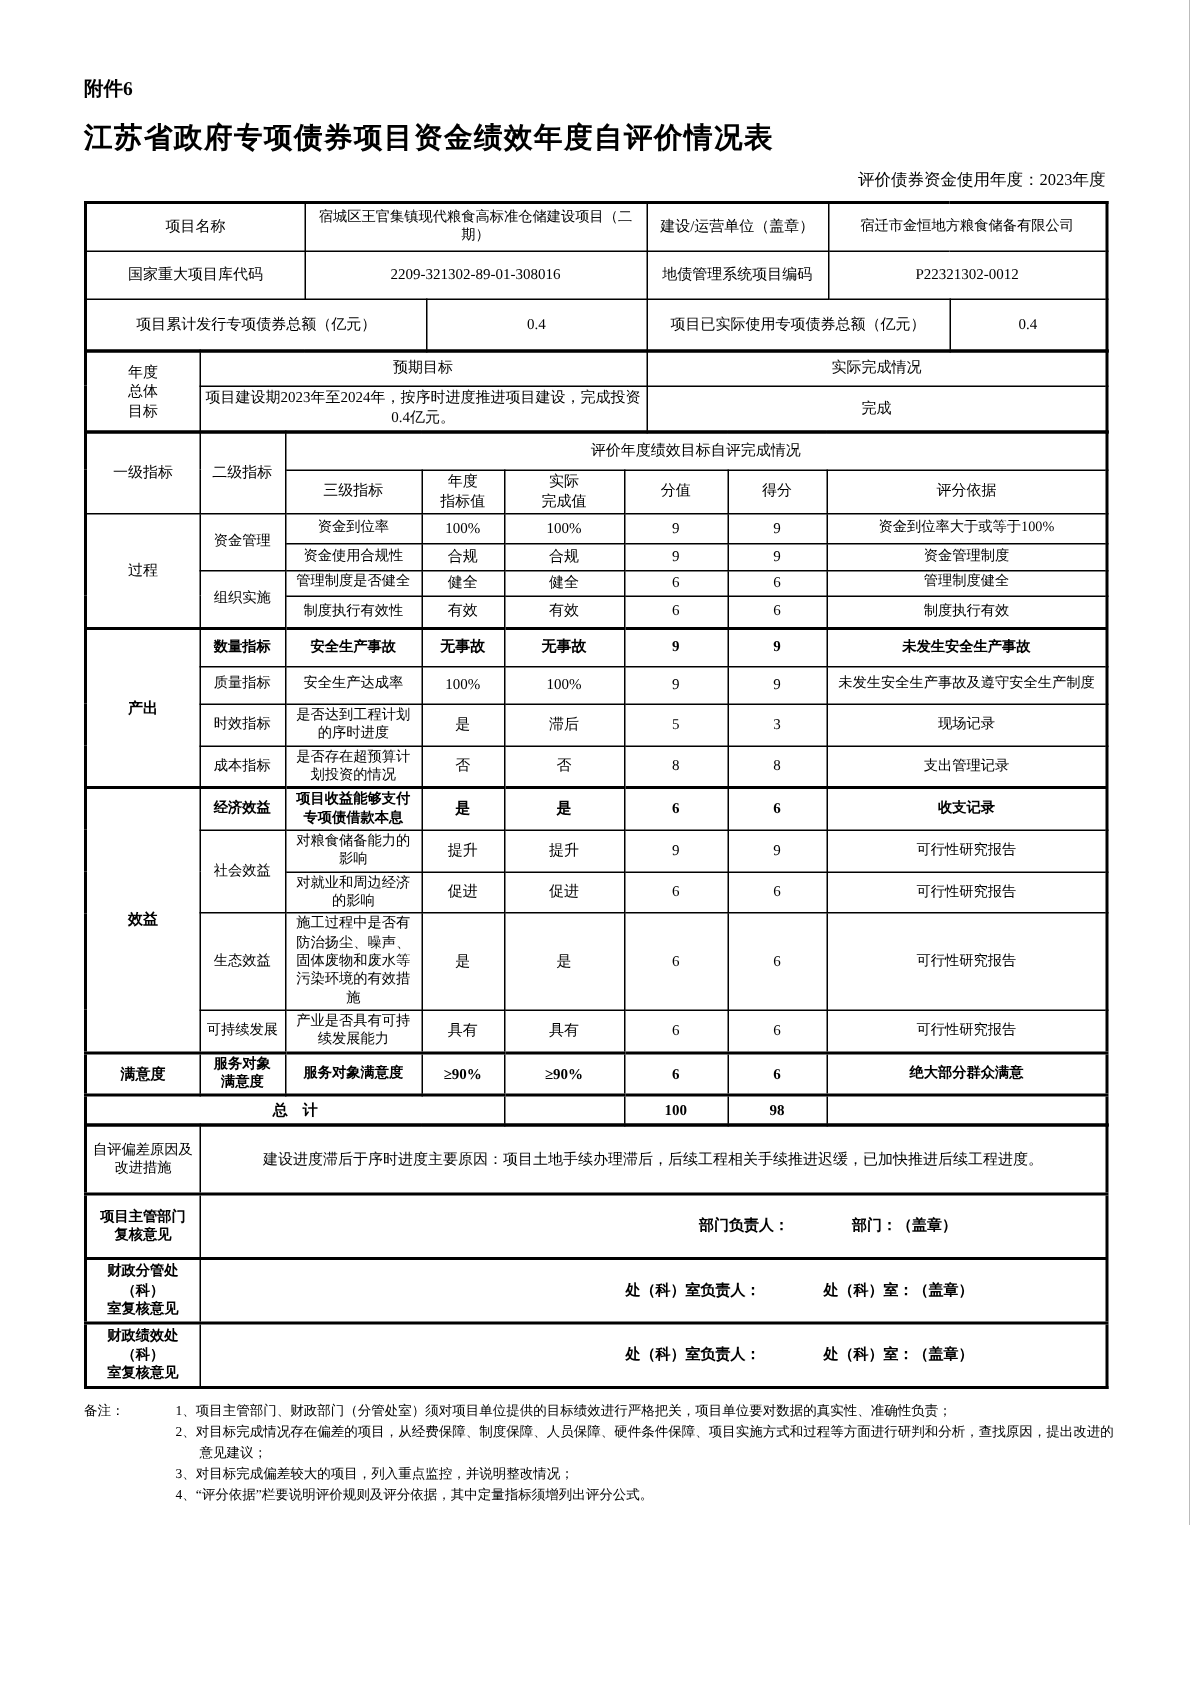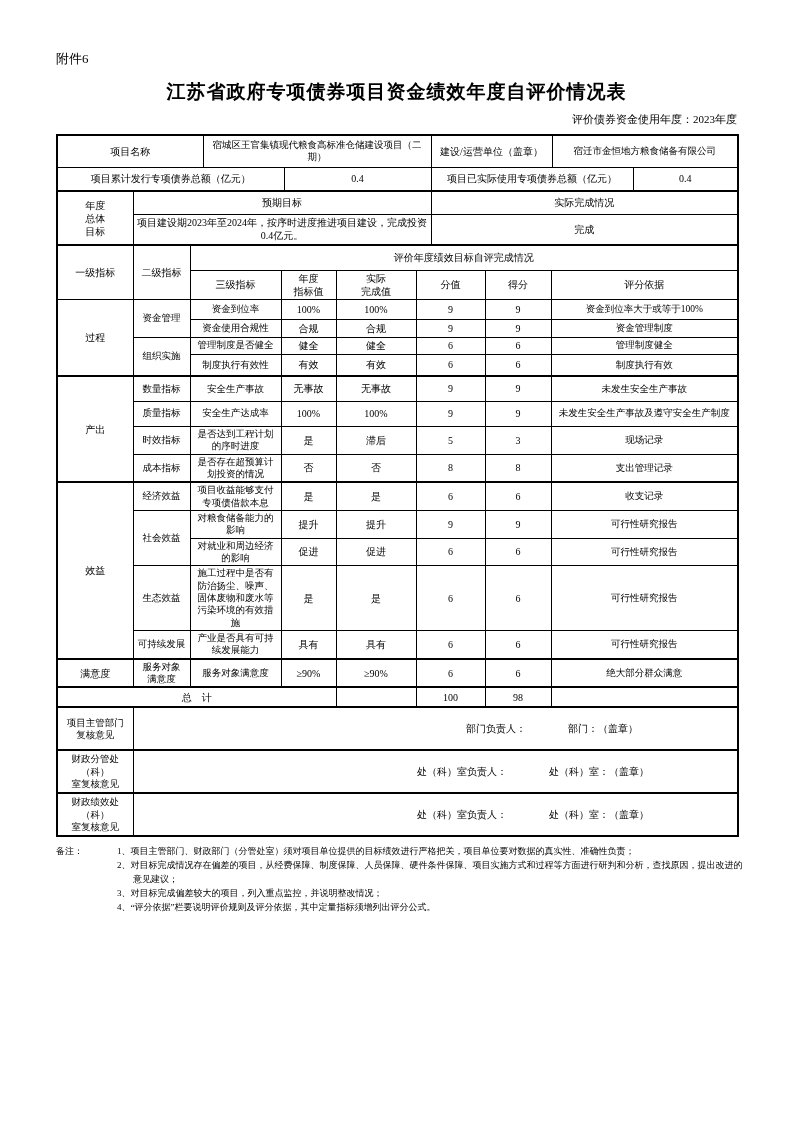--- a/index.html
+++ b/index.html
@@ -1,26 +1,26 @@
 <!DOCTYPE html>
 <html><head>
 <meta charset="utf-8">
 <style>
   html,body{margin:0;padding:0;background:#888;}
   .page{position:relative;width:793px;height:1122px;background:#ffffff;overflow:hidden;
         font-family:"Liberation Serif","DejaVu Serif",serif;color:#000;margin:0 auto;}
   .content{position:absolute;left:56px;top:0;width:681px;}
-  .attachment{margin-top:50px;font-size:13px;font-weight:normal;}
-  .title{text-align:center;font-size:19px;font-weight:bold;margin-top:11px;letter-spacing:1px;}
+  .attachment{margin-top:50px;font-size:13px;font-weight:bold;}
+  .title{text-align:left;font-size:19px;font-weight:bold;margin-top:11px;letter-spacing:1px;}
   .subtitle{text-align:right;font-size:11px;margin-top:7px;margin-bottom:7px;}
   table{border-collapse:collapse;table-layout:fixed;width:681px;border:2px solid #000;}
   table.follow{margin-top:-2px;}
   td{border:1px solid #000;text-align:center;vertical-align:middle;font-size:10px;
      line-height:1.3;padding:1px 3px;white-space:pre-line;box-sizing:border-box;overflow:hidden;}
-  .tt>td{border-top:2px solid #000;}
+  .tt>td{border-top:2px solid #000;font-weight:bold;}
   .s9{font-size:9.5px;}
   .lt{text-align:center;}
   .sig{display:flex;justify-content:flex-end;align-items:center;gap:42px;padding-right:85px;font-size:10px;}
   .sigwide{padding-right:96px;}
   .notes{position:relative;margin-top:8px;padding-left:29px;font-size:9px;line-height:1.55;width:660px;}
   .notes-label{position:absolute;left:0;top:0;}
   .note-item{padding-left:16px;text-indent:-16px;margin-left:32px;}
 </style>
 </head>
 <body>
@@ -41,21 +41,27 @@
           <col style="width:81px">
           <col style="width:105px">
         </colgroup>
       <tbody>
           <tr style="height:32px">
         <td>项目名称</td>
         <td colspan="2" class="s9">宿城区王官集镇现代粮食高标准仓储建设项目（二期）</td>
         <td>建设/运营单位（盖章）</td>
         <td colspan="2" class="s9">宿迁市金恒地方粮食储备有限公司</td>
       </tr>
-      <tr style="height:24px">
+      <tr style="height:32px">
+        <td>国家重大项目库代码</td>
+        <td colspan="2">2209-321302-89-01-308016</td>
+        <td>地债管理系统项目编码</td>
+        <td colspan="2">P22321302-0012</td>
+      </tr>
+      <tr style="height:35px">
         <td colspan="2">项目累计发行专项债券总额（亿元）</td>
         <td>0.4</td>
         <td colspan="2">项目已实际使用专项债券总额（亿元）</td>
         <td>0.4</td>
       </tr>
     </tbody>
       </table>
 
     <table class="follow">
       <colgroup>
@@ -247,20 +253,25 @@
       </tr>
     </tbody>
       </table>
 
     <table class="follow">
       <colgroup>
           <col style="width:76px">
           <col style="width:605px">
         </colgroup>
       <tbody>
+          <tr style="height:46px">
+        <td class="s9">自评偏差原因及
+改进措施</td>
+        <td>建设进度滞后于序时进度主要原因：项目土地手续办理滞后，后续工程相关手续推进迟缓，已加快推进后续工程进度。</td>
+      </tr>
       <tr style="height:39px" class="tt">
         <td class="s9">项目主管部门
 复核意见</td>
         <td>
           <div class="sig sigwide">
             <span>部门负责人：</span>
             <span>部门：（盖章）</span>
           </div>
         </td>
       </tr>

